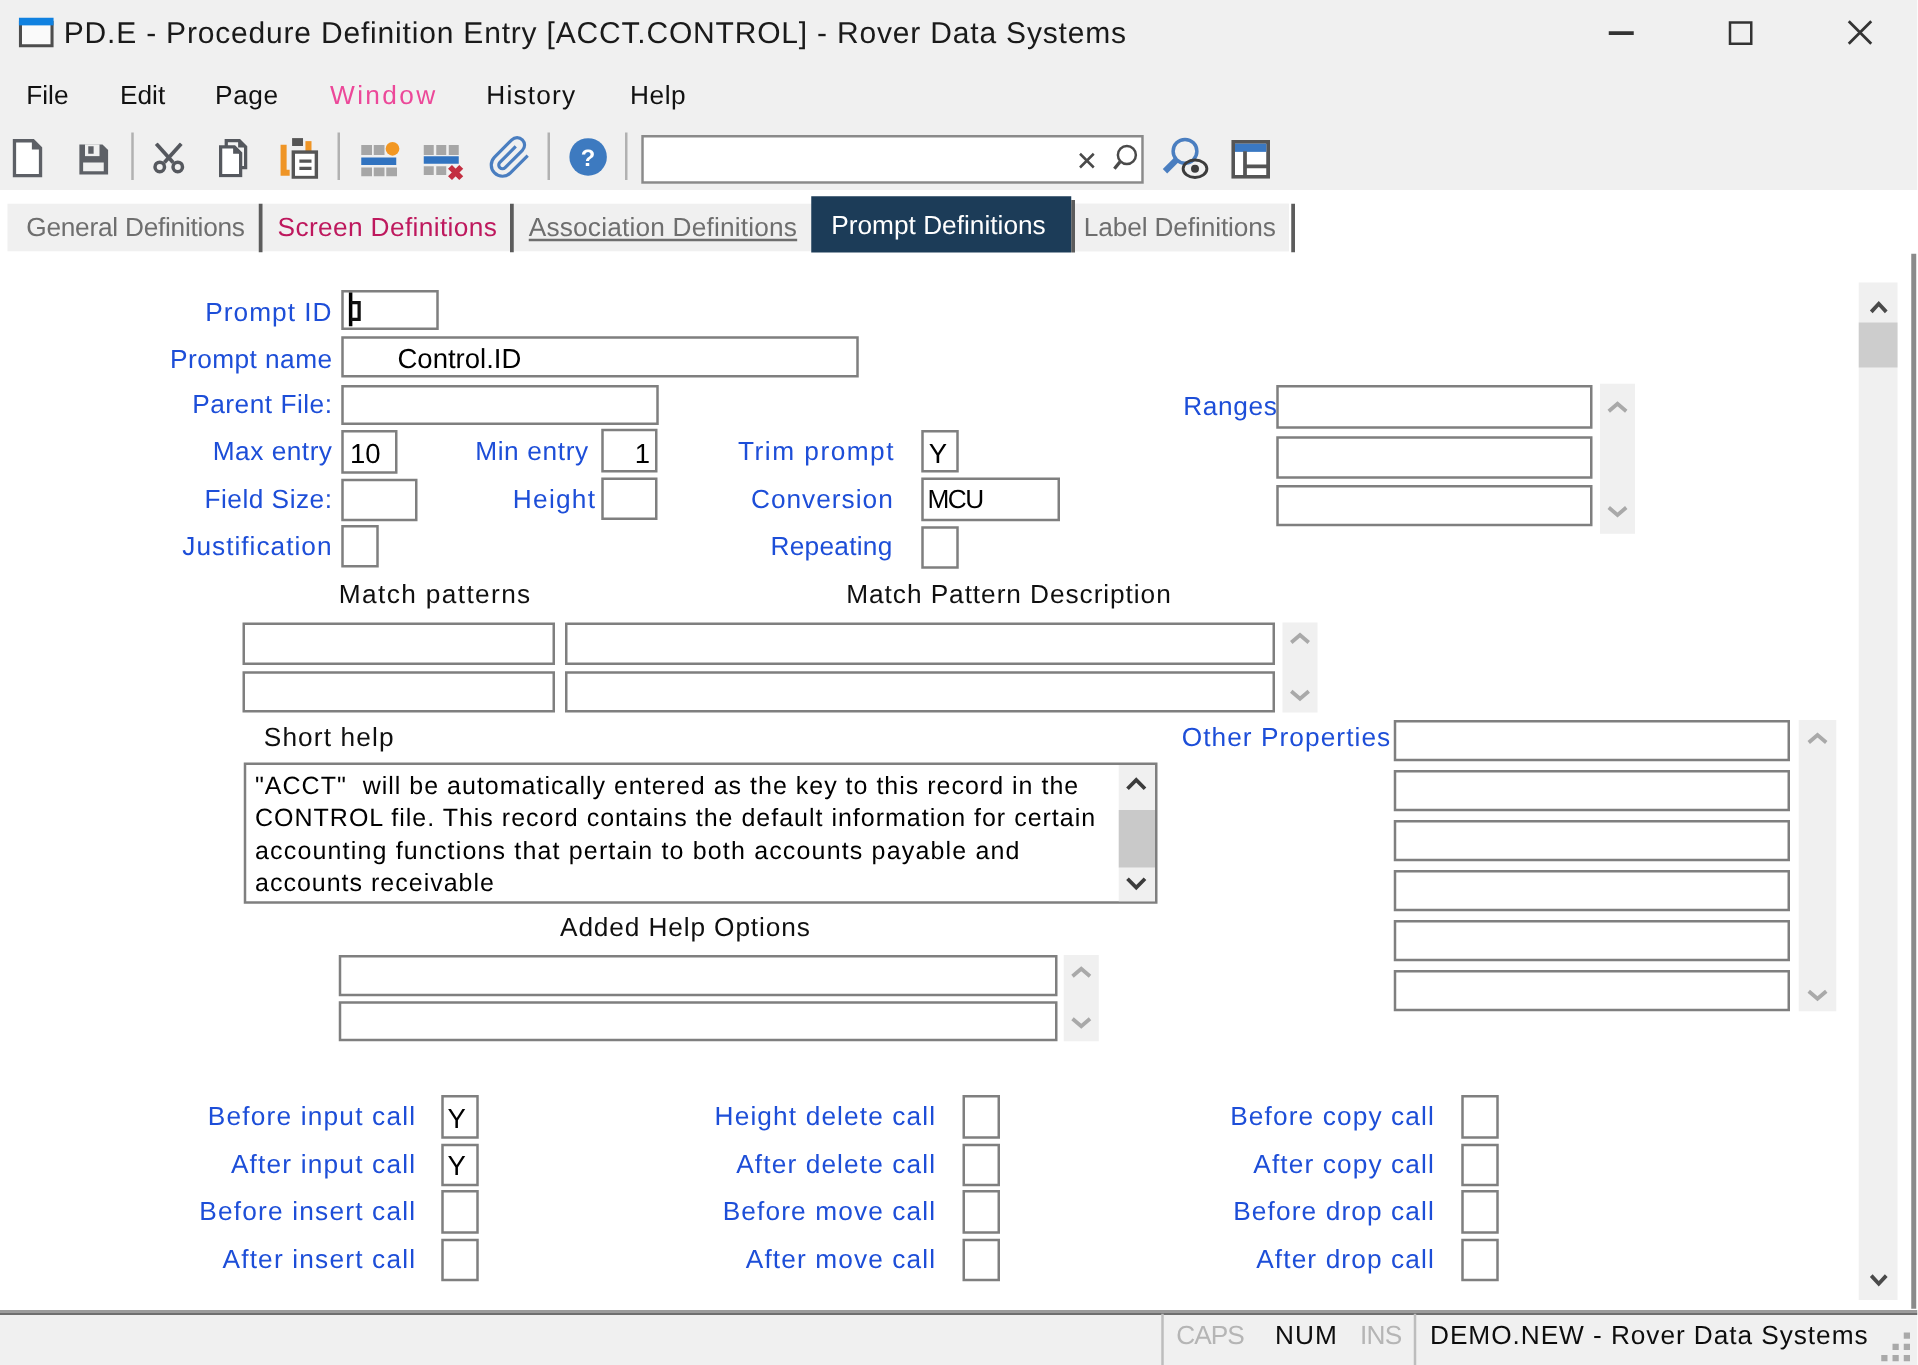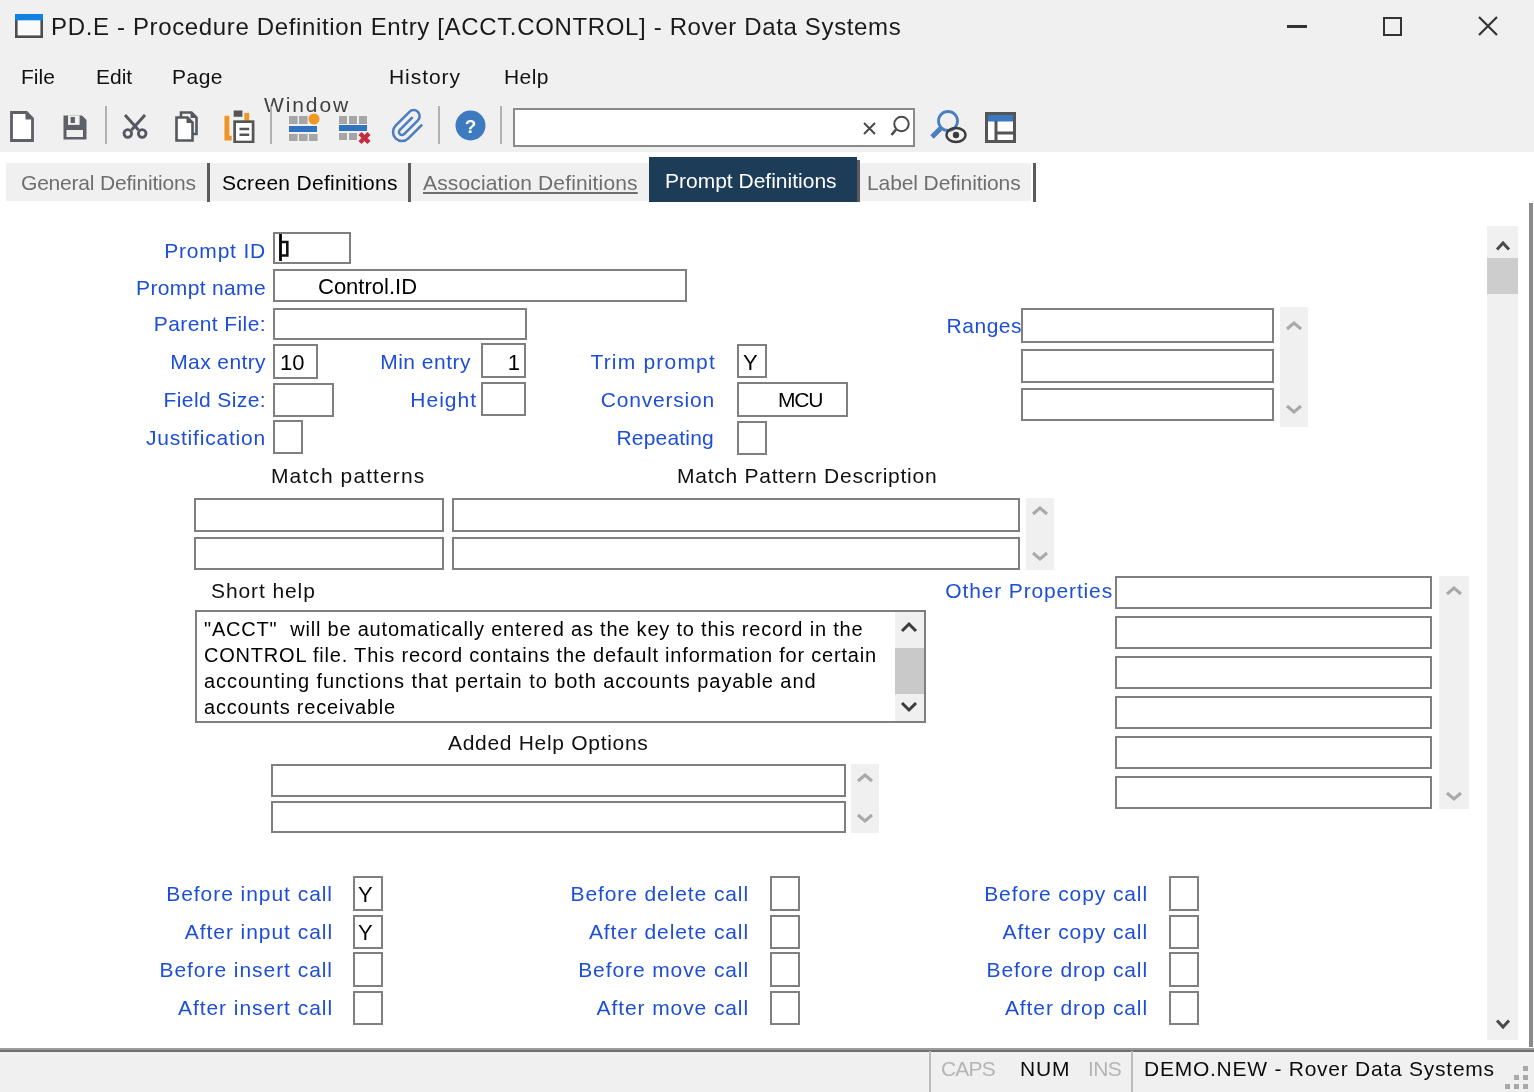--- a/index.html
+++ b/index.html
@@ -25,21 +25,21 @@
 
 <div class="abs" style="left:1287px;top:25px;width:20px;height:3px;background:#333;"></div>
 <div class="abs" style="left:1383px;top:17px;width:19px;height:19px;border:2px solid #333;"></div>
 <svg class="abs" style="left:1477px;top:15px" width="22" height="22" viewBox="0 0 22 22">
   <path d="M2 2 L20 20 M20 2 L2 20" stroke="#333" stroke-width="2.2"></path>
 </svg>
 
 <div class="abs" style="top:65px;left:21px;font-size:21px;letter-spacing:0px;color:#111;">File</div>
 <div class="abs" style="top:65px;left:96px;font-size:21px;letter-spacing:0px;color:#111;">Edit</div>
 <div class="abs" style="top:65px;left:172px;font-size:21px;letter-spacing:0.5px;color:#111;">Page</div>
-<div class="abs" style="top:65px;left:264px;font-size:21px;letter-spacing:1.9px;color:#404040;margin-top:28px;">Window</div>
+<div class="abs" style="top:65px;left:264px;font-size:21px;letter-spacing:1.9px;color:#ec4899;">Window</div>
 <div class="abs" style="top:65px;left:389px;font-size:21px;letter-spacing:0.95px;color:#111;">History</div>
 <div class="abs" style="top:65px;left:504px;font-size:21px;letter-spacing:0.45px;color:#111;">Help</div>
 
 <svg class="abs" style="left:10px;top:111px" width="24" height="31" viewBox="0 0 24 31">
   <path d="M1.5 1.5 H16.5 L22.5 7.5 V29.5 H1.5 Z" fill="#fff" stroke="#5d6066" stroke-width="2.8"></path>
   <path d="M15.5 1.5 V8.5 H22.5 Z" fill="#5d6066"></path>
 </svg>
 
 <svg class="abs" style="left:63px;top:115px" width="24" height="25" viewBox="0 0 24 25">
   <path d="M0.5 0.5 H19 L23.5 5 V24.5 H0.5 Z" fill="#5d6066"></path>
@@ -122,21 +122,21 @@
 </svg>
 <svg class="abs" style="left:889px;top:113px" width="26" height="26" viewBox="0 0 26 26">
   <circle cx="12.5" cy="11" r="7.2" fill="none" stroke="#4a4a4a" stroke-width="2"></circle>
   <path d="M7 16.5 L2.5 22" stroke="#4a4a4a" stroke-width="2.6"></path>
 </svg>
 
 <div class="abs" style="left:0;top:152px;width:1534px;height:50px;background:#ffffff;"></div>
 <div class="abs" style="left:6px;top:163px;width:1025px;height:38px;background:#f0f0f0;"></div>
 <div class="abs" style="top:171px;left:21px;font-size:21px;letter-spacing:-0.2px;color:#6e6e6e;">General Definitions</div>
 <div class="abs" style="left:207px;top:163px;width:3px;height:39px;background:#5c5c5c;"></div>
-<div class="abs" style="top:171px;left:222px;font-size:21px;letter-spacing:0.3px;color:#000000;">Screen Definitions</div>
+<div class="abs" style="top:171px;left:222px;font-size:21px;letter-spacing:0.3px;color:#be185d;">Screen Definitions</div>
 <div class="abs" style="left:408px;top:163px;width:3px;height:39px;background:#5c5c5c;"></div>
 <div class="abs" style="top:171px;left:423px;font-size:21px;letter-spacing:0.15px;color:#6e6e6e;text-decoration:underline;">Association Definitions</div>
 <div class="abs" style="left:649px;top:157px;width:208px;height:46px;background:#1c3c58;"></div>
 <div class="abs" style="top:169px;left:665px;font-size:21px;letter-spacing:0px;color:#ffffff;">Prompt Definitions</div>
 <div class="abs" style="left:857px;top:160px;width:3px;height:43px;background:#5c5c5c;"></div>
 <div class="abs" style="left:860px;top:163px;width:171px;height:38px;background:#f0f0f0;"></div>
 <div class="abs" style="top:171px;left:867px;font-size:21px;letter-spacing:-0.1px;color:#6e6e6e;">Label Definitions</div>
 <div class="abs" style="left:1033px;top:163px;width:3px;height:39px;background:#5c5c5c;"></div>
 
 <div class="abs" style="left:0;top:202px;width:1534px;height:845px;background:#fff;"></div>
@@ -176,21 +176,21 @@
 <div class="lbl" style="top:350px;right:818px;letter-spacing:1.2px;">Trim prompt</div>
 <div class="in" style="left:737px;top:344px;width:30px;height:34px;"></div>
 <div class="it" style="left:743px;top:350px;">Y</div>
 
 <div class="lbl" style="top:388px;right:1268px;letter-spacing:0.4px;">Field Size:</div>
 <div class="in" style="left:273px;top:383px;width:61px;height:34px;"></div>
 <div class="lbl" style="top:388px;right:1057px;letter-spacing:1px;">Height</div>
 <div class="in" style="left:481px;top:382px;width:45px;height:34px;"></div>
 <div class="lbl" style="top:388px;right:819px;letter-spacing:0.8px;">Conversion</div>
 <div class="in" style="left:737px;top:382px;width:111px;height:35px;"></div>
-<div class="it" style="left:742px;top:388px;font-size:21px;letter-spacing:-1.2px;margin-left:36px;">MCU</div>
+<div class="it" style="left:742px;top:388px;font-size:21px;letter-spacing:-1.2px;">MCU</div>
 
 <div class="lbl" style="top:426px;right:1268px;letter-spacing:0.8px;">Justification</div>
 <div class="in" style="left:273px;top:420px;width:30px;height:34px;"></div>
 <div class="lbl" style="top:426px;right:820px;letter-spacing:0.2px;">Repeating</div>
 <div class="in" style="left:737px;top:421px;width:30px;height:34px;"></div>
 
 <div class="hdr" style="top:464px;left:271px;letter-spacing:1.1px;">Match patterns</div>
 <div class="hdr" style="top:464px;left:677px;letter-spacing:0.75px;">Match Pattern Description</div>
 <div class="in" style="left:194px;top:498px;width:250px;height:34px;"></div>
 <div class="in" style="left:194px;top:537px;width:250px;height:33px;"></div>
@@ -246,21 +246,21 @@
 <div class="in" style="left:353px;top:876px;width:30px;height:35px;"></div>
 <div class="it" style="left:358px;top:882px;">Y</div>
 <div class="lbl" style="top:920px;right:1201px;letter-spacing:0.95px;">After input call</div>
 <div class="in" style="left:353px;top:915px;width:30px;height:34px;"></div>
 <div class="it" style="left:358px;top:920px;">Y</div>
 <div class="lbl" style="top:958px;right:1201px;letter-spacing:0.95px;">Before insert call</div>
 <div class="in" style="left:353px;top:952px;width:30px;height:35px;"></div>
 <div class="lbl" style="top:996px;right:1201px;letter-spacing:0.95px;">After insert call</div>
 <div class="in" style="left:353px;top:991px;width:30px;height:34px;"></div>
 
-<div class="lbl" style="top:882px;right:785px;letter-spacing:0.9px;">Before delete call</div>
+<div class="lbl" style="top:882px;right:785px;letter-spacing:0.9px;">Height delete call</div>
 <div class="in" style="left:770px;top:876px;width:30px;height:35px;"></div>
 <div class="lbl" style="top:920px;right:785px;letter-spacing:0.9px;">After delete call</div>
 <div class="in" style="left:770px;top:915px;width:30px;height:34px;"></div>
 <div class="lbl" style="top:958px;right:785px;letter-spacing:0.9px;">Before move call</div>
 <div class="in" style="left:770px;top:952px;width:30px;height:35px;"></div>
 <div class="lbl" style="top:996px;right:785px;letter-spacing:0.9px;">After move call</div>
 <div class="in" style="left:770px;top:991px;width:30px;height:34px;"></div>
 
 <div class="lbl" style="top:882px;right:386px;letter-spacing:0.9px;">Before copy call</div>
 <div class="in" style="left:1169px;top:876px;width:30px;height:35px;"></div>

